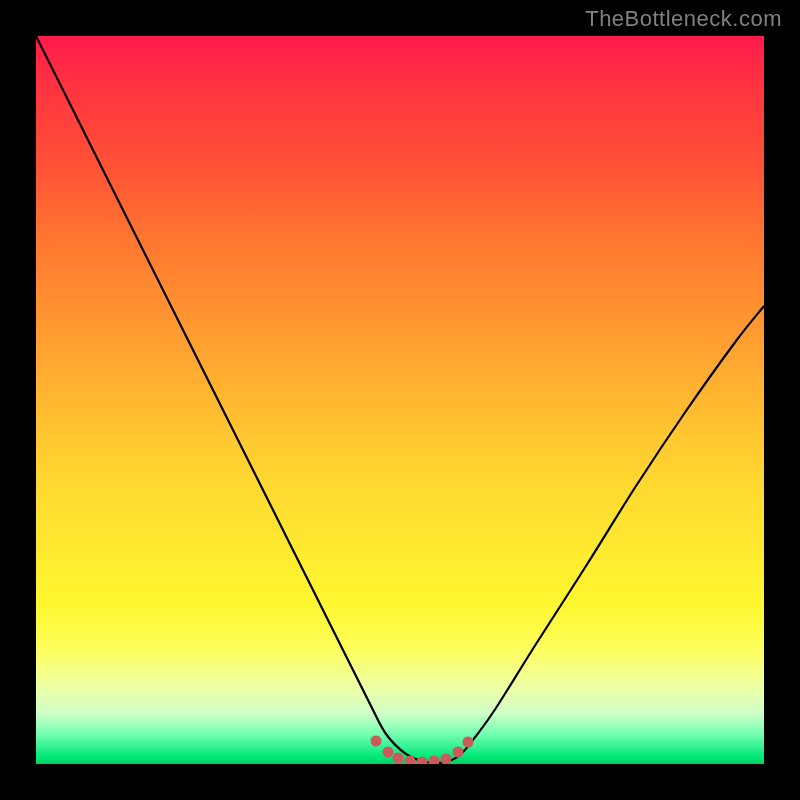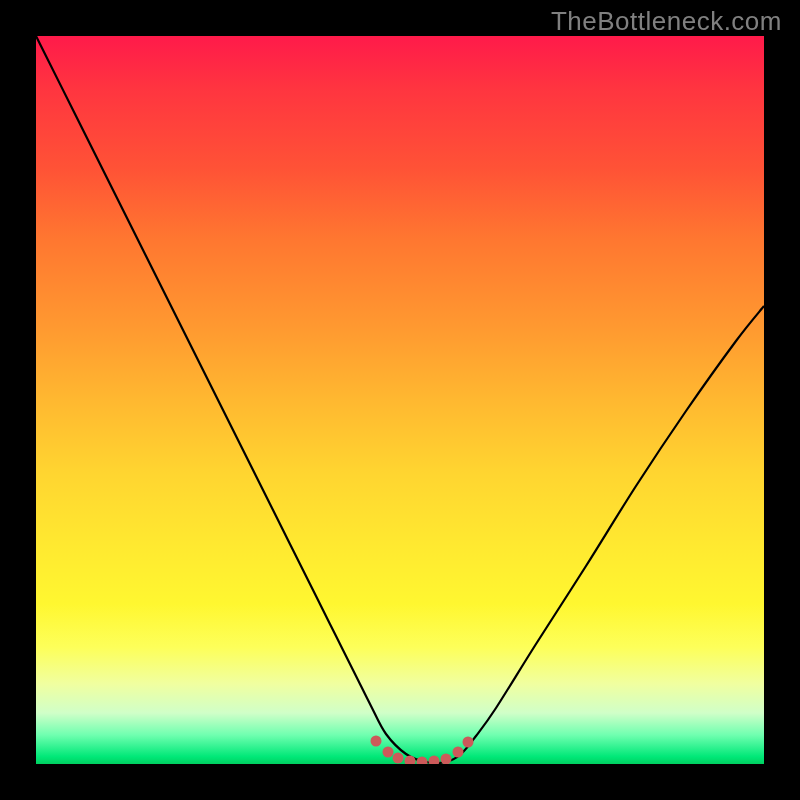--- a/index.html
+++ b/index.html
@@ -42,21 +42,21 @@
       #70ffb0 96%,
       #00e878 99%,
       #00d060 100%
     );
   }
   .watermark {
     position: absolute;
     top: 6px;
     right: 18px;
     color: #808080;
-    font-size: 26px;
+    font-size: 22px;
     font-weight: 500;
     letter-spacing: 0.5px;
   }
   svg.curve {
     position: absolute;
     left: 0;
     top: 0;
     width: 728px;
     height: 728px;
   }

